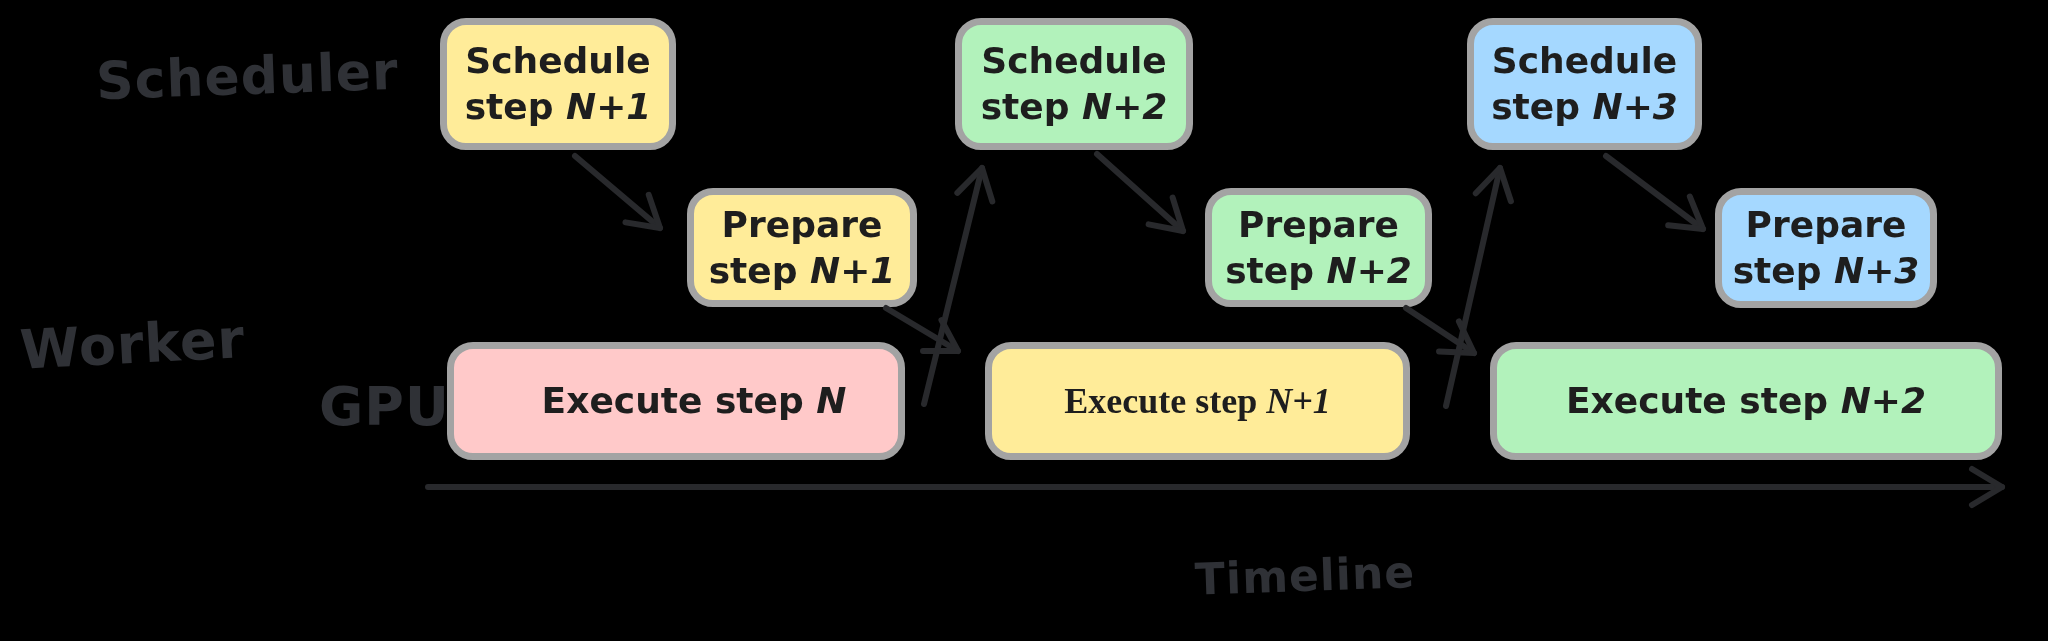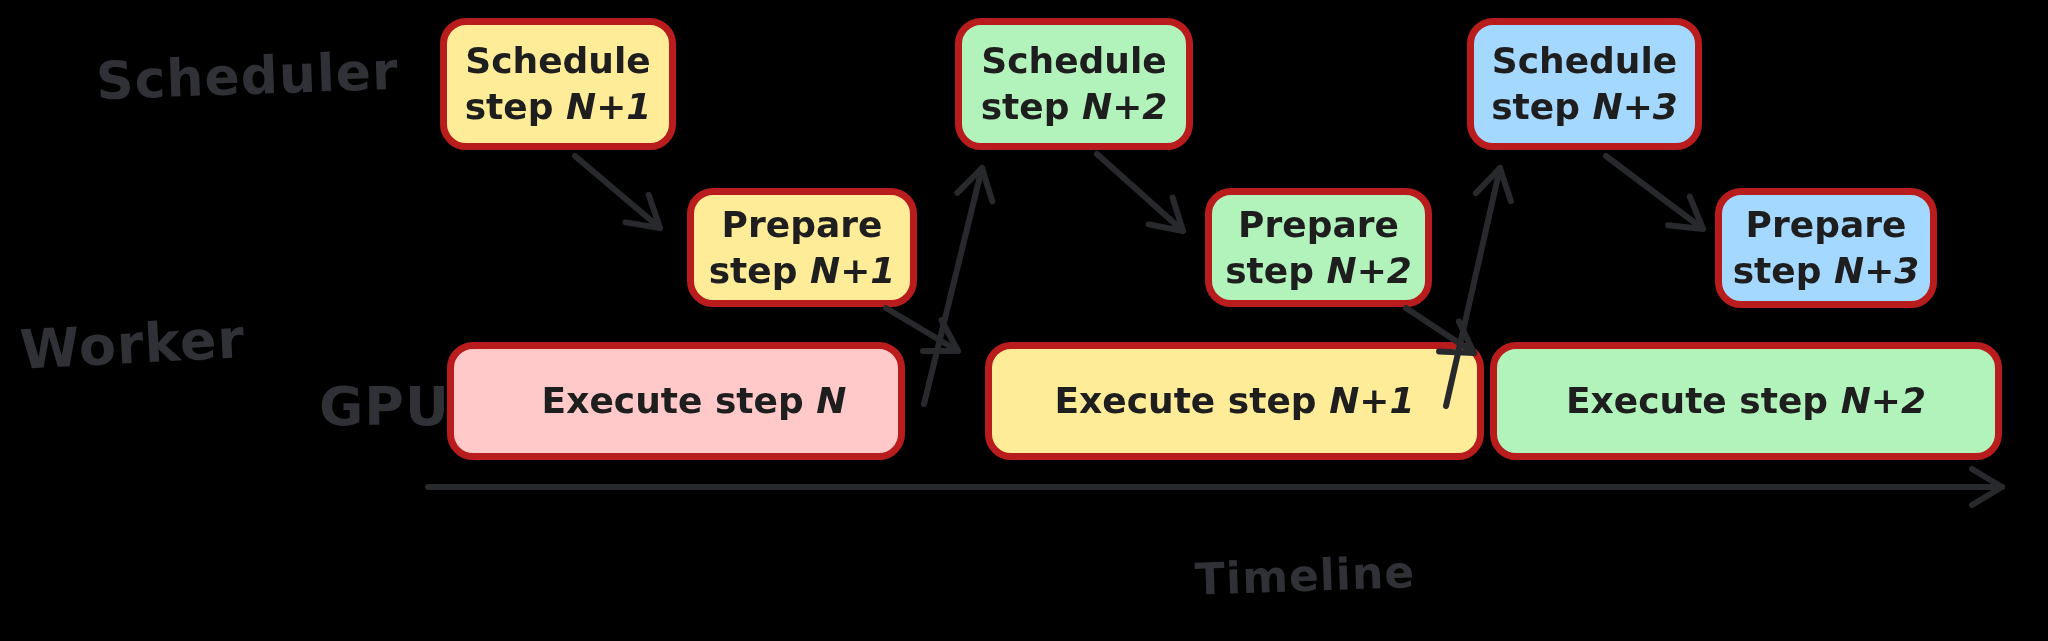--- a/index.html
+++ b/index.html
@@ -12,41 +12,41 @@
     position:absolute;color:#2f3136;font-weight:bold;line-height:1;
     letter-spacing:1px;white-space:nowrap;user-select:none;
   }
   #lbl-scheduler{left:96px;top:50px;font-size:52px;transform:rotate(-2deg);}
   #lbl-cpu{left:292px;top:250px;font-size:54px;}
   #lbl-worker{left:20px;top:318px;font-size:54px;transform:rotate(-3deg);}
   #lbl-gpu{left:290px;top:380px;font-size:54px;margin-left:29px;}
   #lbl-timeline{left:1195px;top:554px;font-size:44px;transform:rotate(-2deg);}
   
   .node{
-    position:absolute;box-sizing:border-box;border:7px solid #b91c1c;border-radius:26px;
+    position:absolute;box-sizing:border-box;border:7px solid #a3a3a3;border-radius:26px;
     display:flex;flex-direction:column;align-items:center;justify-content:center;
     color:#1e1e1e;font-size:36px;font-weight:600;line-height:46px;text-align:center;
     white-space:nowrap;
   }
   .fill-yellow{background:#ffec99;}
   .fill-green{background:#b2f2bb;}
   .fill-blue{background:#a5d8ff;}
   .fill-pink{background:#ffc9c9;}
   .nvar{font-style:italic;}
   
   #box-sch1{left:440px;top:18px;width:236px;height:132px;}
   #box-sch2{left:955px;top:18px;width:238px;height:132px;}
   #box-sch3{left:1467px;top:18px;width:235px;height:132px;}
   
   #box-prep1{left:687px;top:188px;width:230px;height:119px;}
   #box-prep2{left:1205px;top:188px;width:227px;height:119px;}
   #box-prep3{left:1715px;top:188px;width:222px;height:120px;}
   
   #box-exec0{left:447px;top:342px;width:458px;height:118px;padding-left:36px;}
-  #box-exec1{left:985px;top:342px;width:499px;height:118px;}
+  #box-exec1{left:985px;top:342px;width:425px;height:118px;font-family:Liberation Serif, serif;}
   #box-exec2{left:1490px;top:342px;width:512px;height:118px;}
   
   #arrows{position:absolute;left:0;top:0;pointer-events:none;}
   .arrow{stroke:#28292c;stroke-width:6;stroke-linecap:round;fill:none;}
 </style>
 </head>
 <body>
 
 <div id="stage">
 

